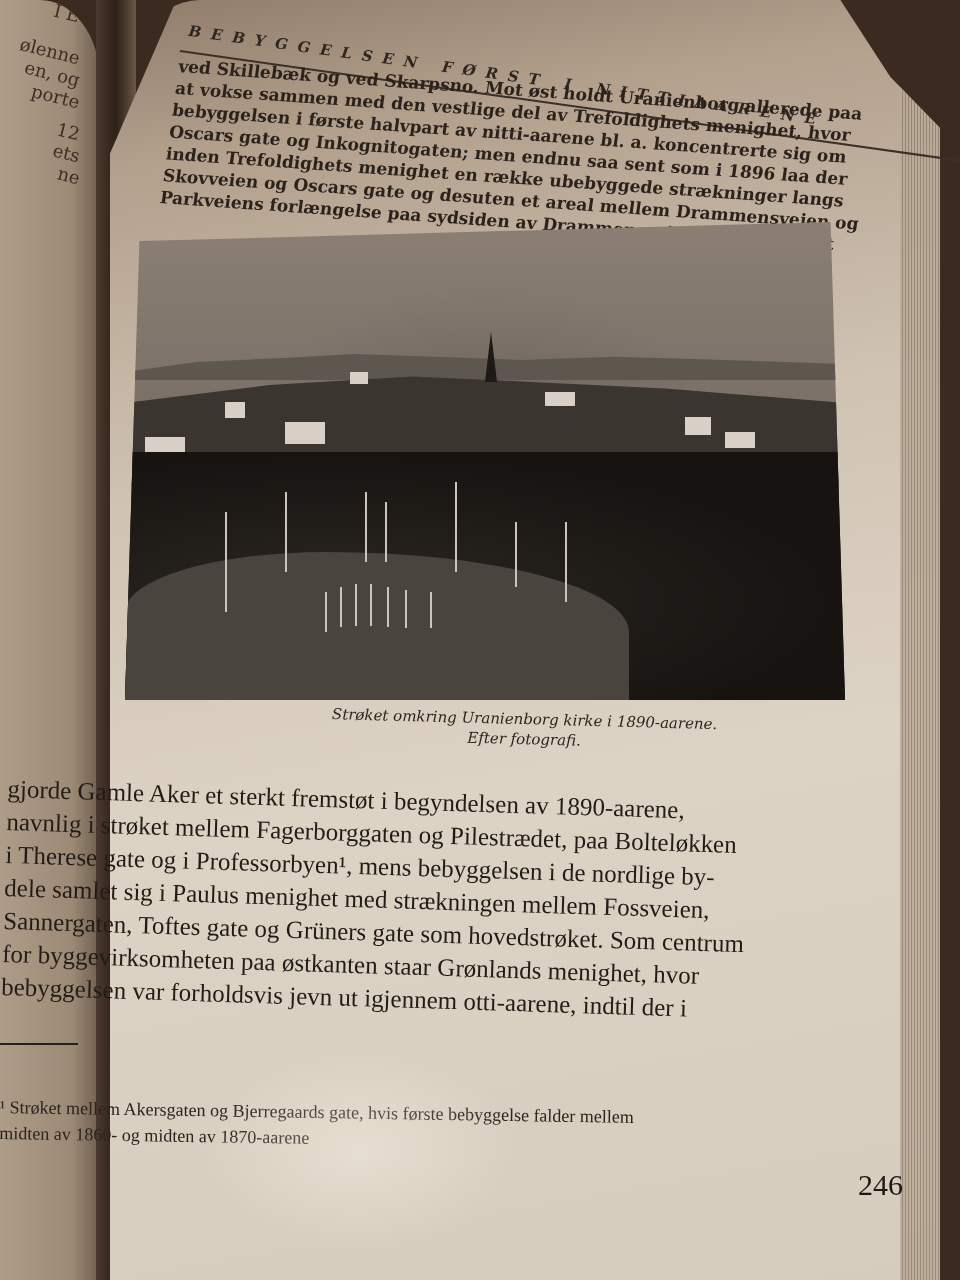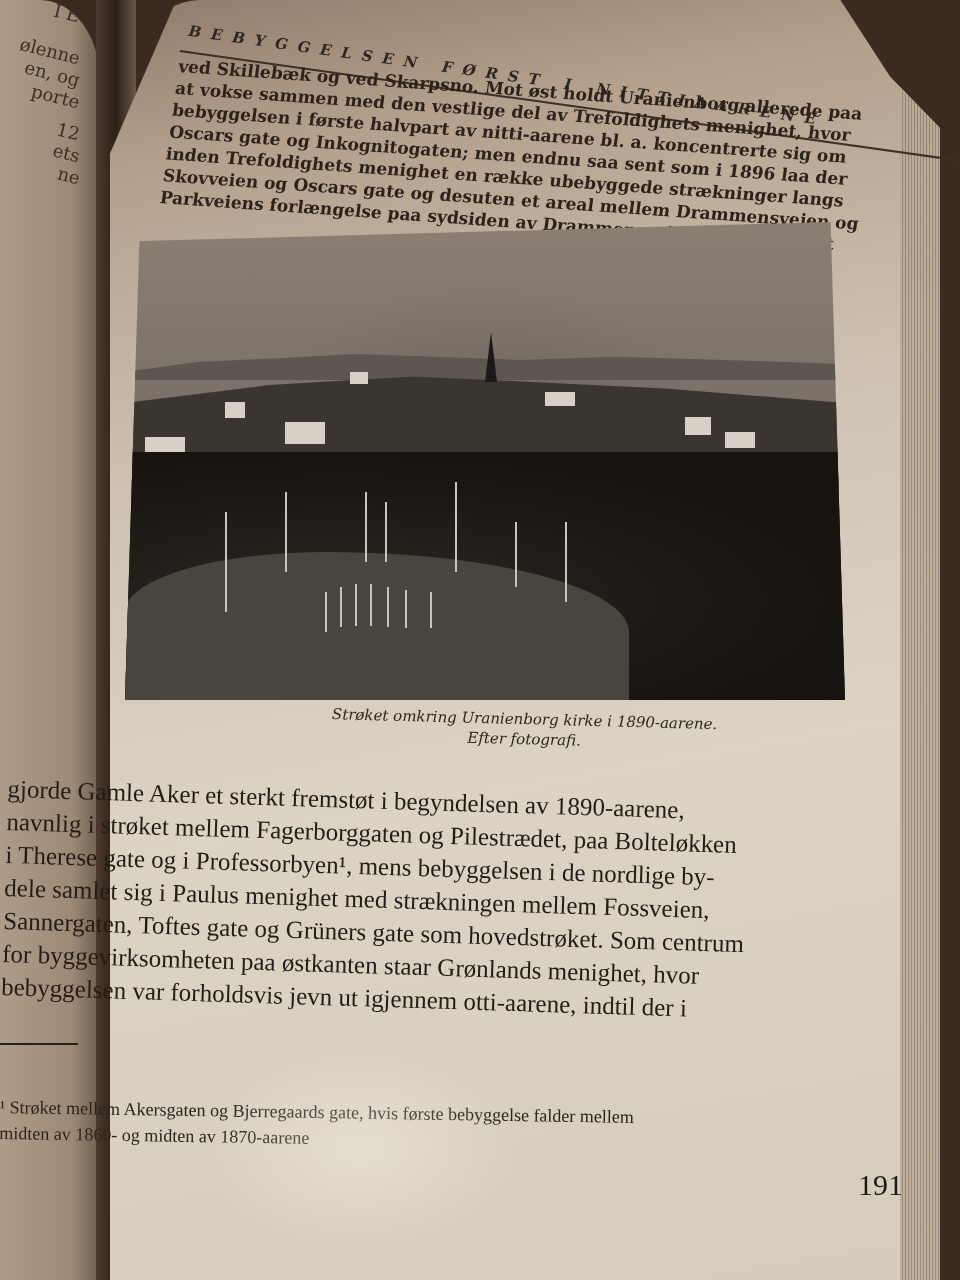--- a/index.html
+++ b/index.html
@@ -321,13 +321,13 @@
 
 <div class="footnote-rule"></div>
 
 <div class="footnote">
   <p>¹ Strøket mellem Akersgaten og Bjerregaards gate, hvis første bebyggelse falder mellem</p>
   <p>midten av 1860- og midten av 1870-aarene</p>
 </div>
 
 <div class="glare"></div>
 
-<div class="page-number">191</div>
+<div class="page-number">246</div>
 
 </body></html>

